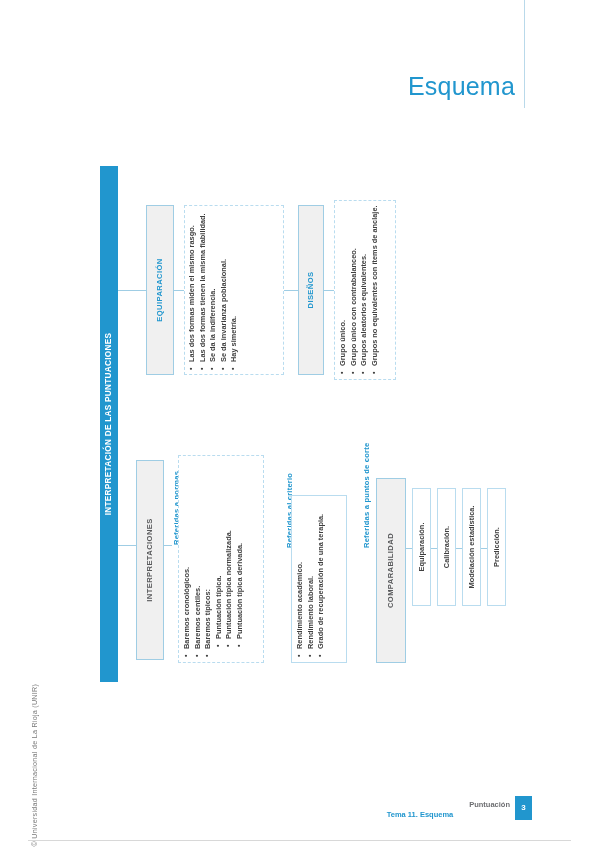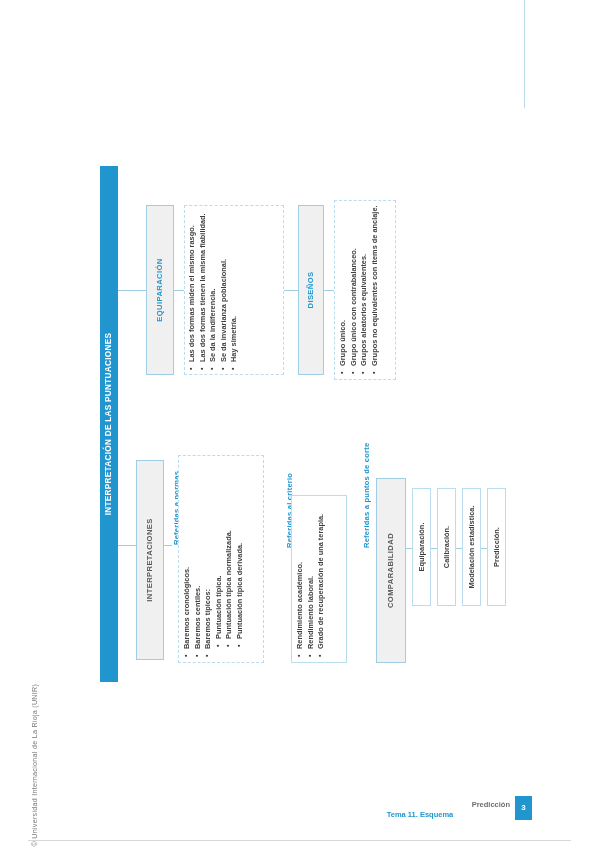--- a/index.html
+++ b/index.html
@@ -205,20 +205,21 @@
     color:#404040;
     white-space:nowrap;
   }
 </style>
 </head>
 <body>
 
 <div id="page">
 
   <div class="hdr-rule"></div>
+  <div class="page-title">Esquema</div>
 
   <div class="copyright">© Universidad Internacional de La Rioja (UNIR)</div>
 
   <div class="spine"></div>
   <div class="spine-label rot">INTERPRETACIÓN DE LAS PUNTUACIONES</div>
 
   <div class="conn" style="left:118px; top:290px; width:28px; height:1px;"></div>
 
   <div class="cat-box" style="left:146px; top:205px; width:28px; height:170px;"></div>
   <div class="cat-label blue rot" style="left:146px; top:375px; width:170px; height:28px; line-height:28px;">EQUIPARACIÓN</div>
@@ -298,18 +299,18 @@
   <div class="leaf-box" style="left:437px; top:488px; width:19px; height:118px;"></div>
   <div class="leaf-label rot" style="left:437px; top:606px; width:118px; height:19px; line-height:19px; text-align:center;">Calibración.</div>
 
   <div class="leaf-box" style="left:462px; top:488px; width:19px; height:118px;"></div>
   <div class="leaf-label rot" style="left:462px; top:606px; width:118px; height:19px; line-height:19px; text-align:center;">Modelación estadística.</div>
 
   <div class="leaf-box" style="left:487px; top:488px; width:19px; height:118px;"></div>
   <div class="leaf-label rot" style="left:487px; top:606px; width:118px; height:19px; line-height:19px; text-align:center;">Predicción.</div>
 
   <div class="foot-rule"></div>
-  <div class="foot-line1">Predicción</div>
+  <div class="foot-line1">Puntuación</div>
   <div class="foot-line2">Tema 11. Esquema</div>
   <div class="page-num-box"></div>
   <div class="page-num">3</div>
 
 </div>
 
 </body></html>

